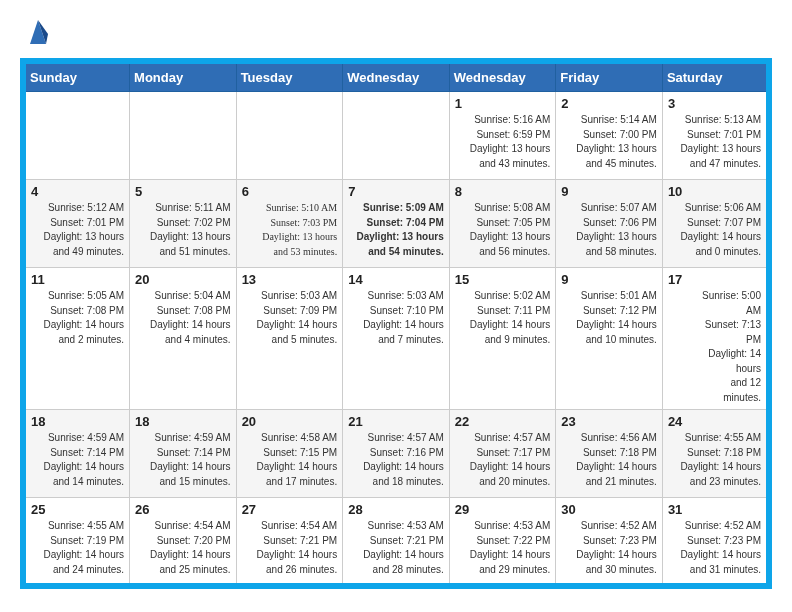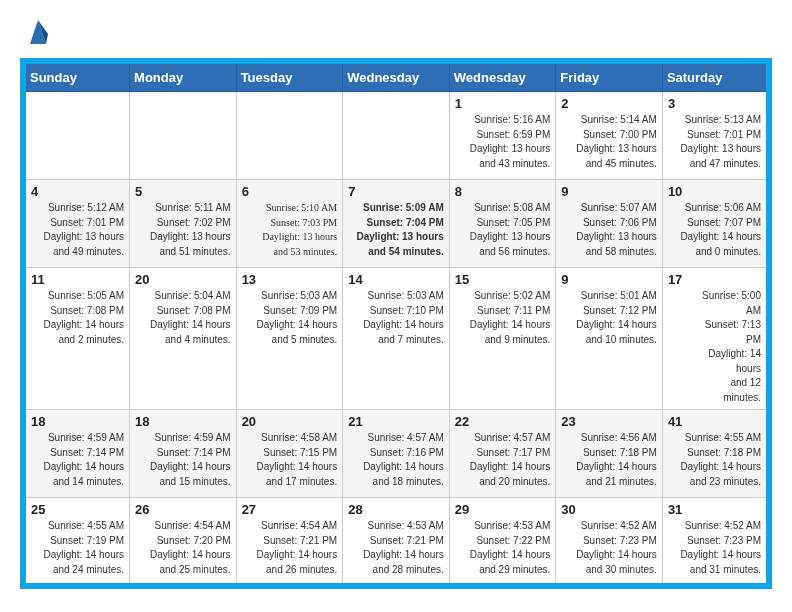--- a/index.html
+++ b/index.html
@@ -286,21 +286,21 @@
 and 20 minutes.</div>
         </td>
         <td>
           <span class="day-num">23</span>
           <div class="cell-info" style="white-space: pre-line;">Sunrise: 4:56 AM
 Sunset: 7:18 PM
 Daylight: 14 hours
 and 21 minutes.</div>
         </td>
         <td>
-          <span class="day-num">41</span>
+          <span class="day-num">24</span>
           <div class="cell-info" style="white-space: pre-line;">Sunrise: 4:55 AM
 Sunset: 7:18 PM
 Daylight: 14 hours
 and 23 minutes.</div>
         </td>
       </tr>
       <tr>
         <td>
           <span class="day-num">25</span>
           <div class="cell-info" style="white-space: pre-line;">Sunrise: 4:55 AM

